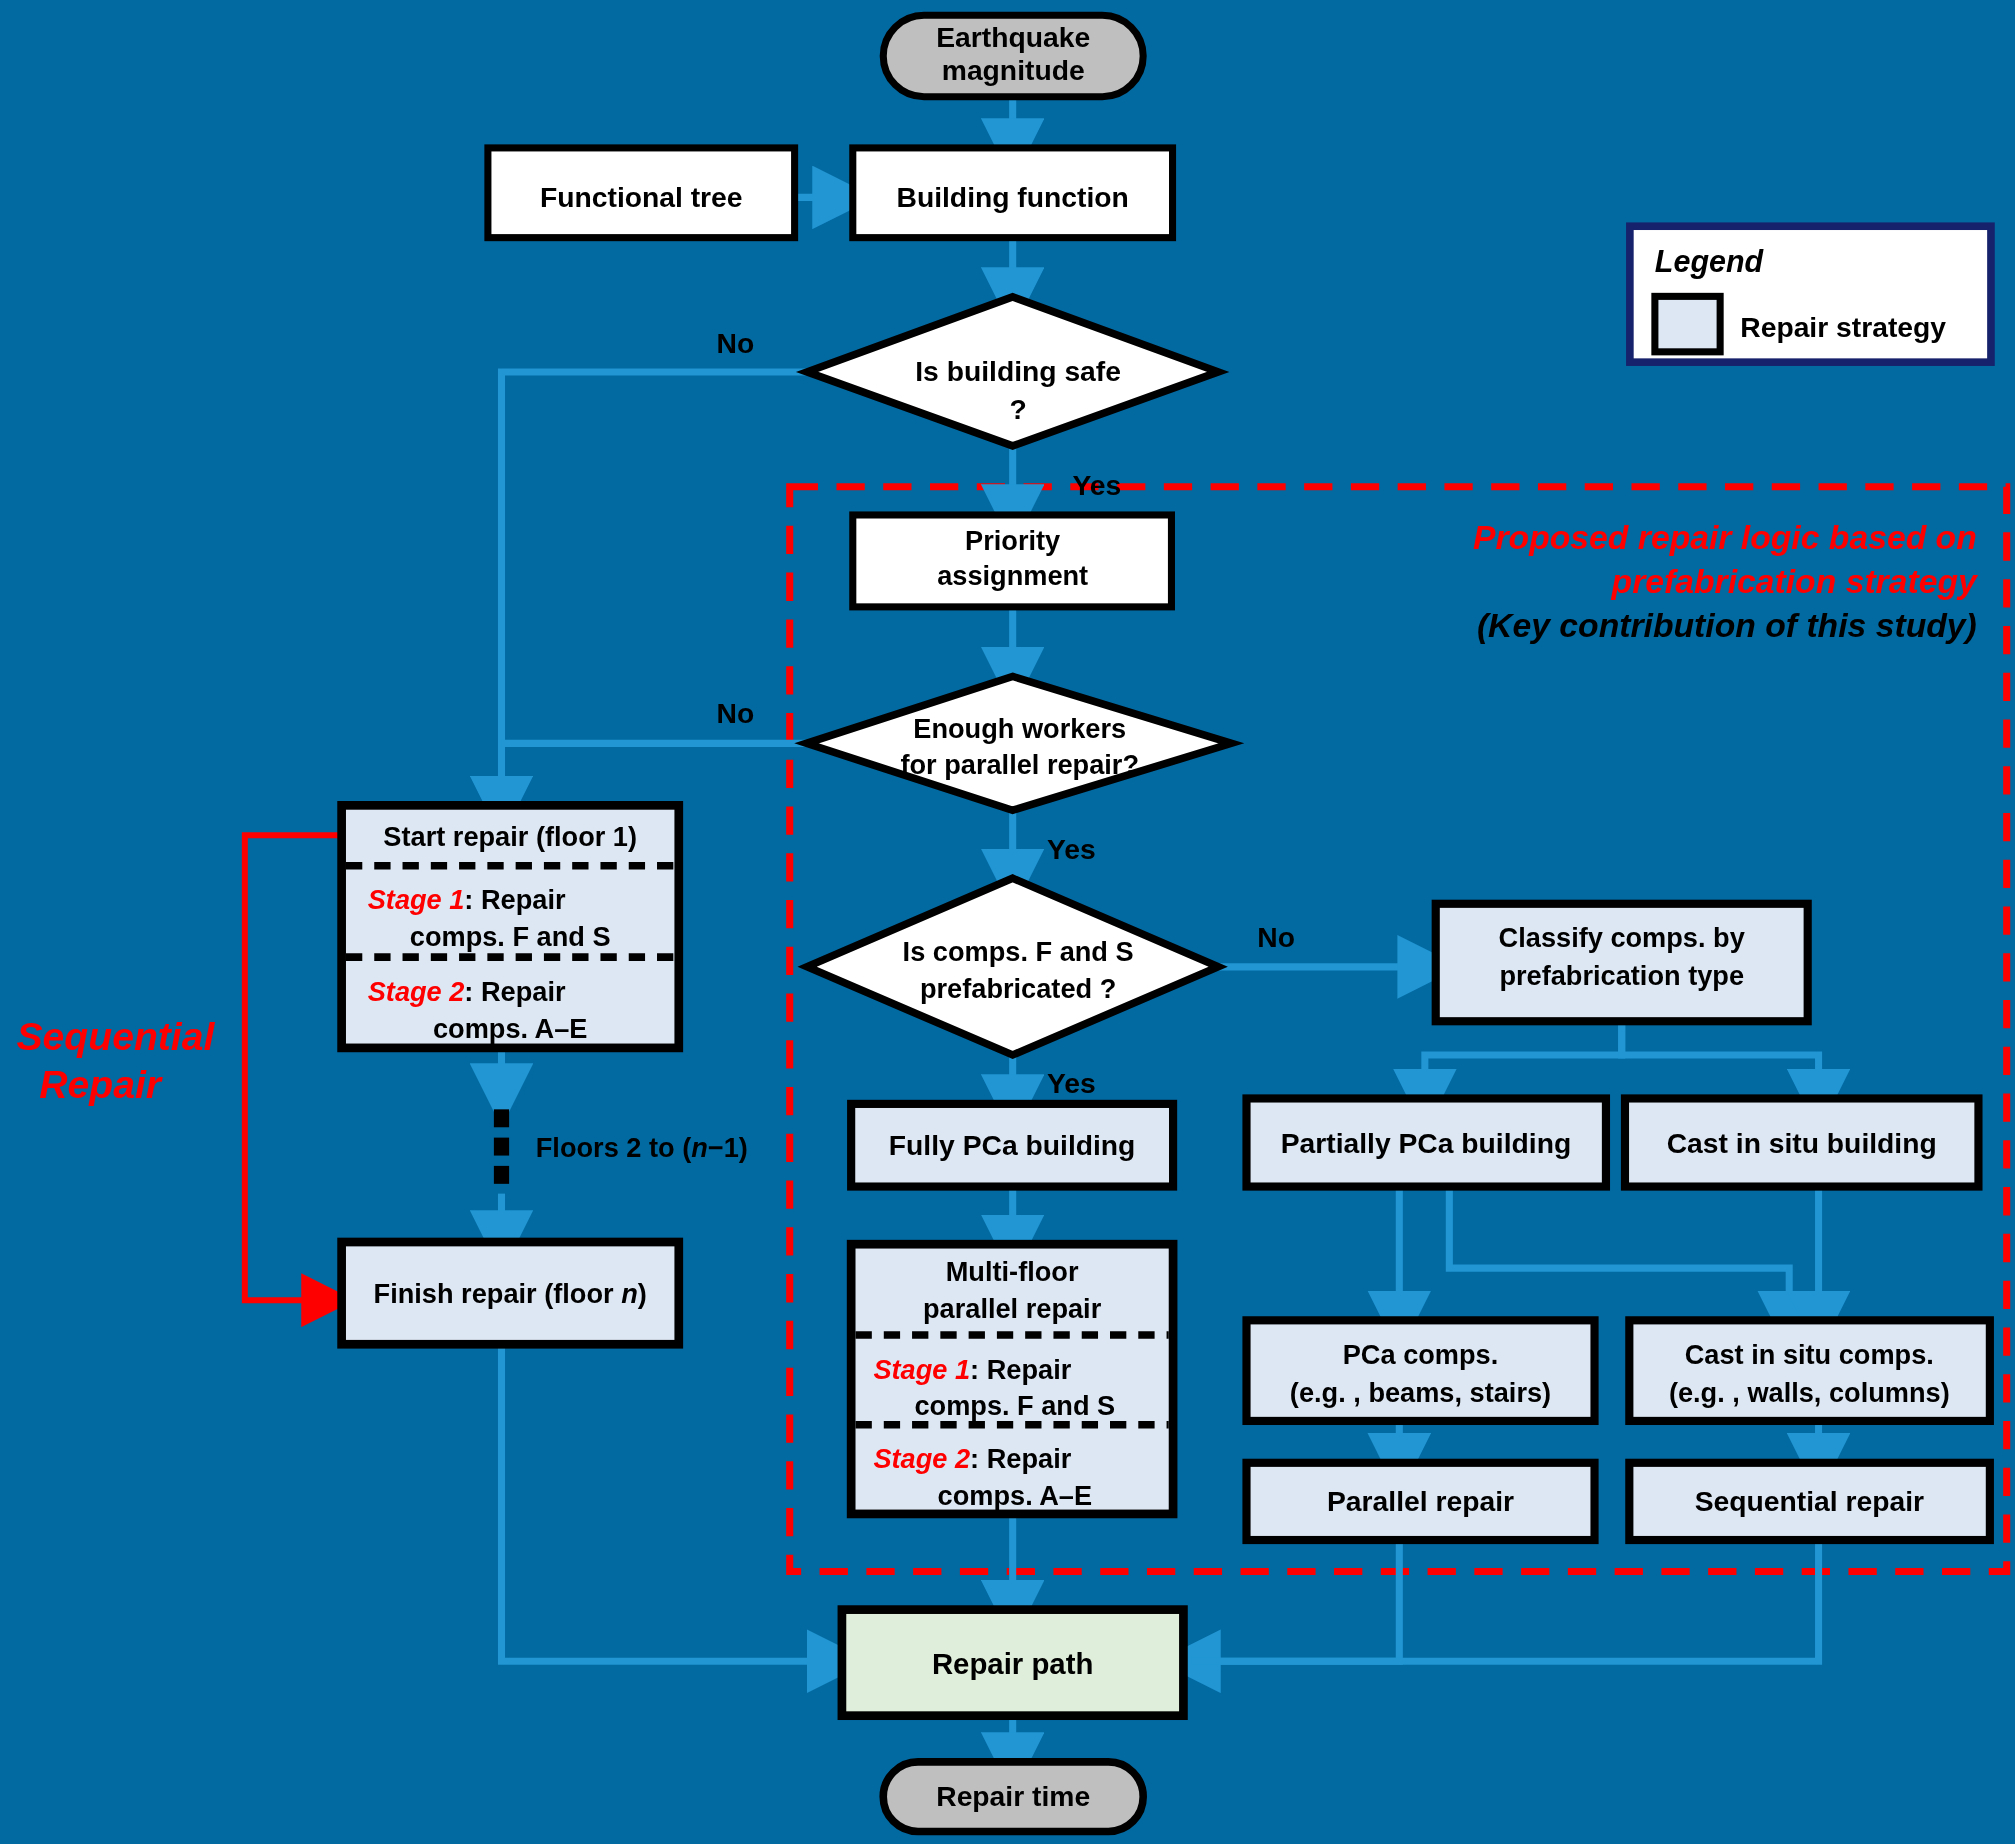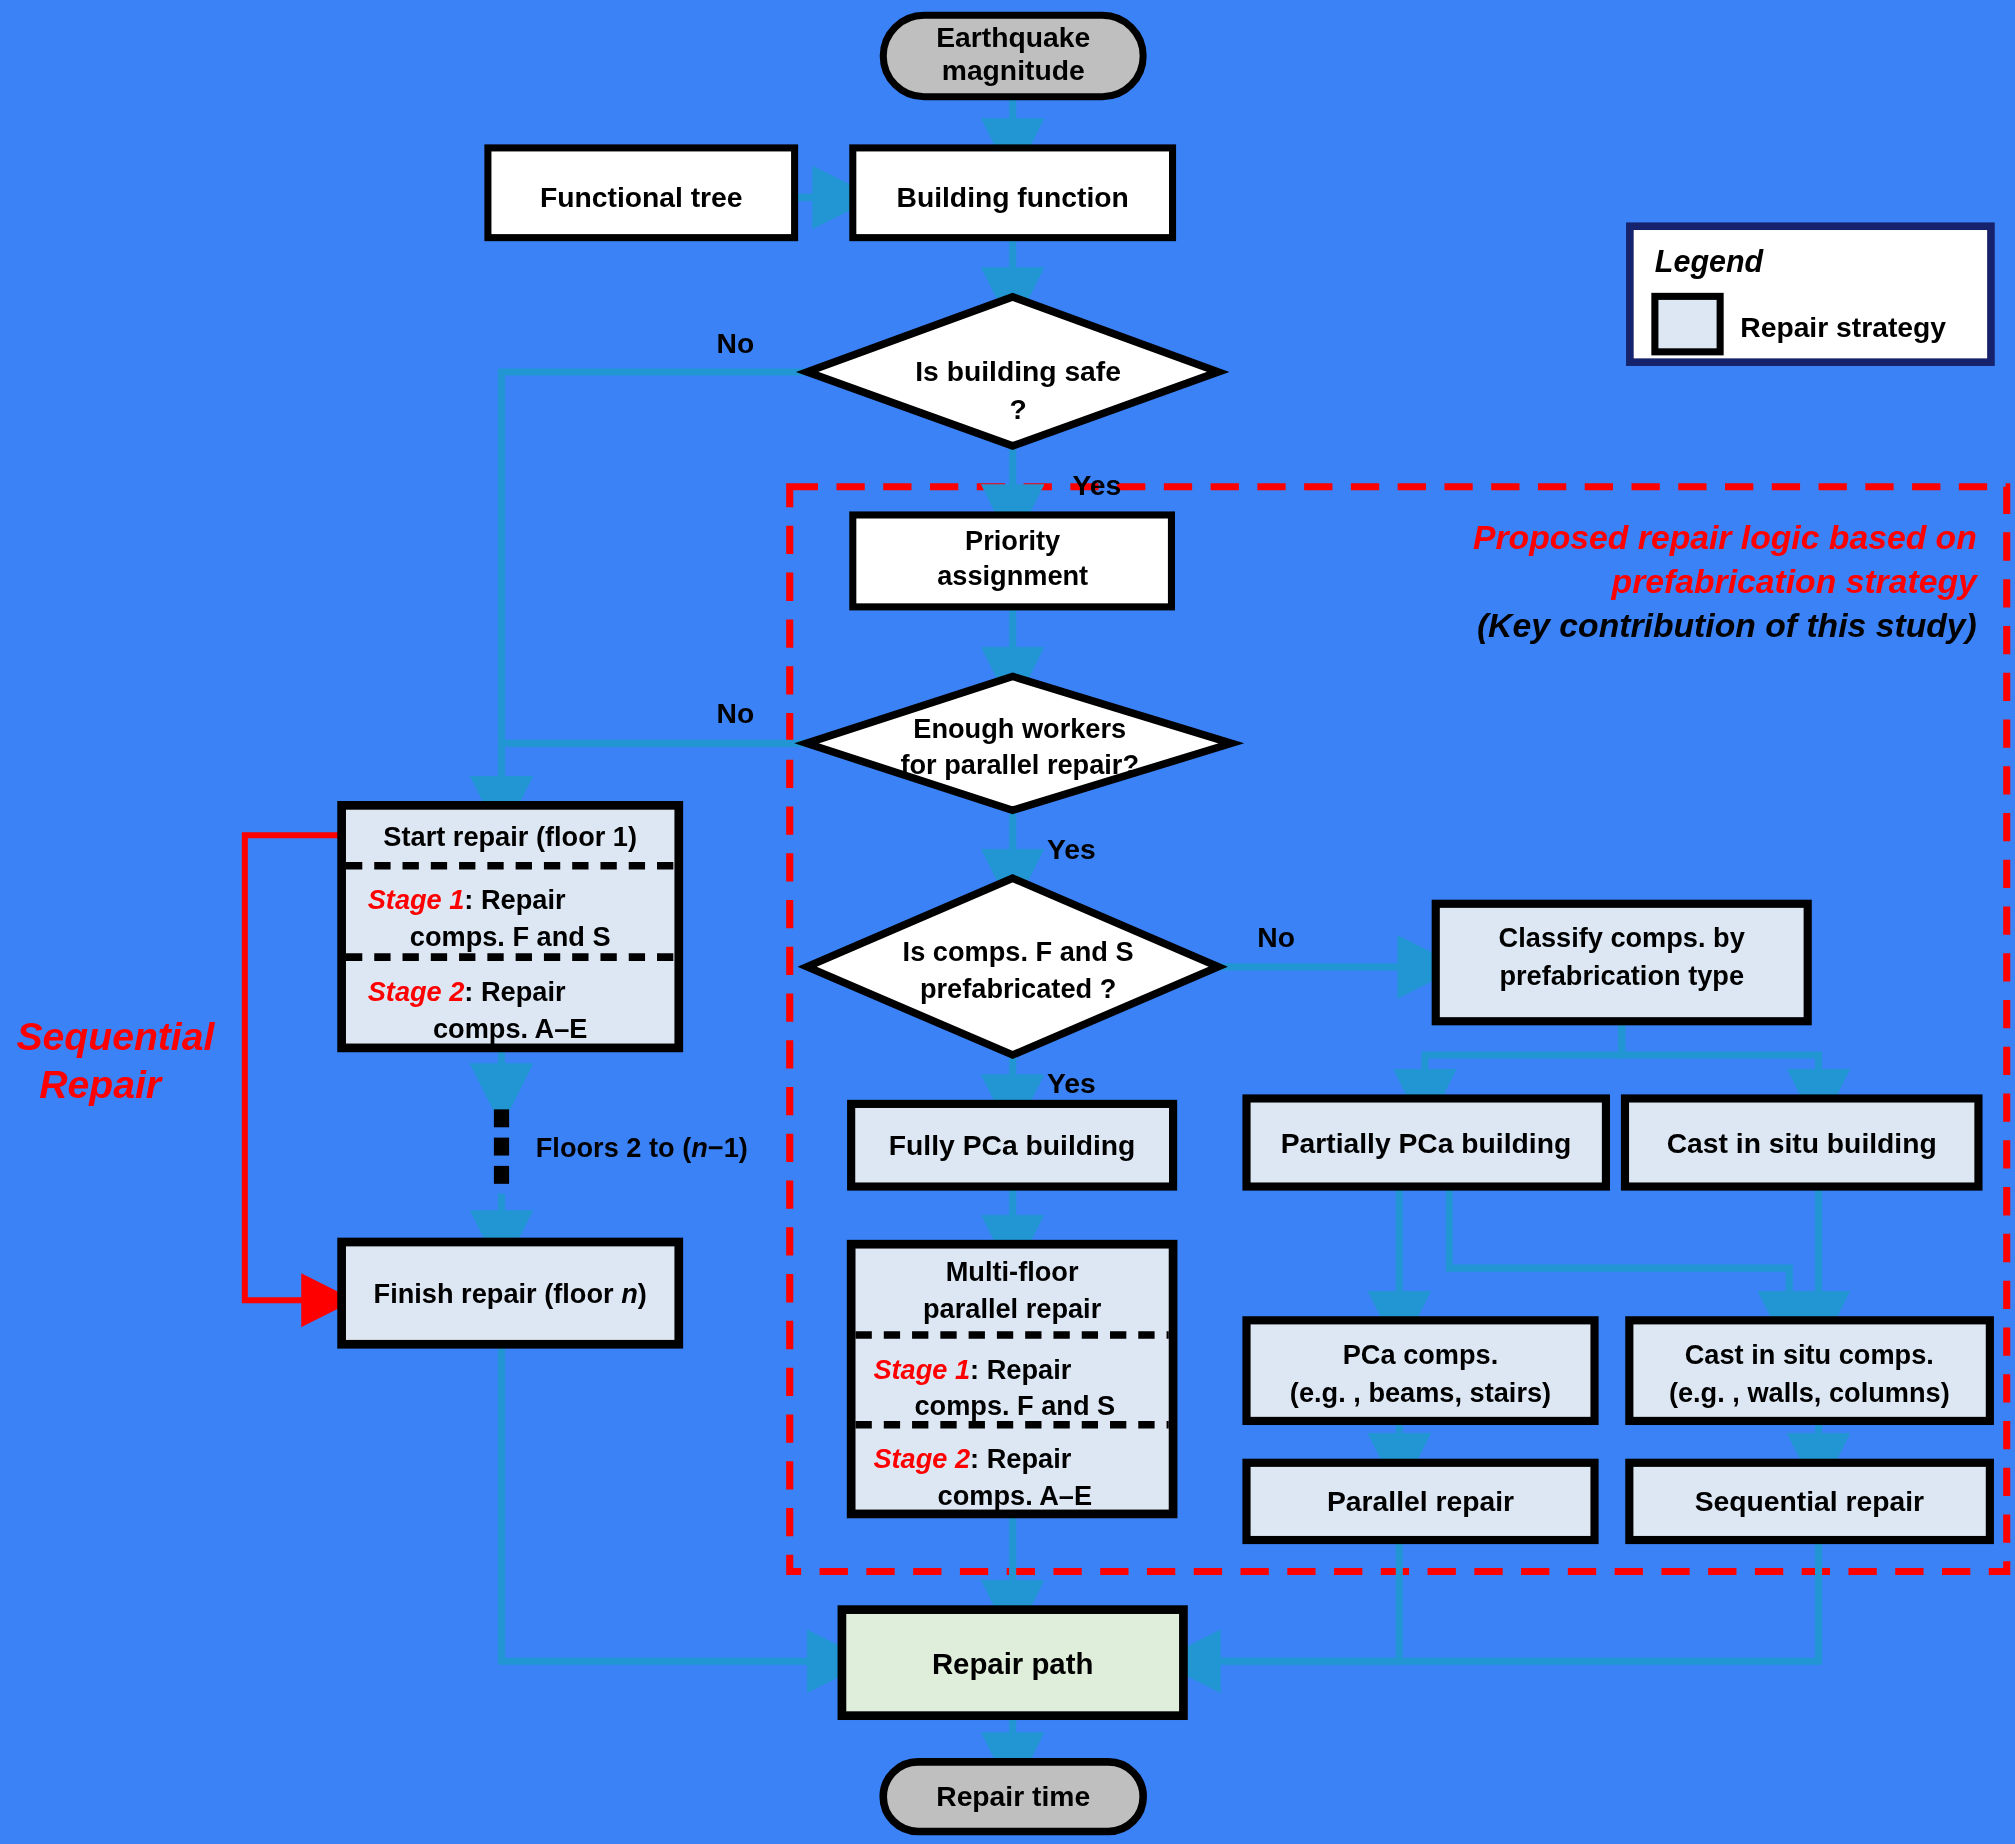--- a/index.html
+++ b/index.html
@@ -1,17 +1,17 @@
 <!DOCTYPE html>
 <html style="font-size:8.7px"><head>
 <meta charset="utf-8">
 <style>
   html,body{margin:0;padding:0;background:#ffffff;}
   body{font-family:"Liberation Sans", sans-serif;}
-  #stage{position:relative;width:2015px;height:1844px;background:#3b82f6;overflow:hidden;}
+  #stage{position:relative;width:2015px;height:1844px;background:#0369a1;overflow:hidden;}
   svg{position:absolute;left:0;top:0;width:2015px;height:1844px;}
   .nodeText{font-family:"Liberation Sans", sans-serif;font-weight:bold;fill:#000;text-anchor:middle;}
   .lbl{font-family:"Liberation Sans", sans-serif;font-weight:bold;fill:#000;text-anchor:middle;}
   .redital{font-family:"Liberation Sans", sans-serif;font-weight:bold;font-style:italic;fill:#ff0000;}
   .blkital{font-family:"Liberation Sans", sans-serif;font-weight:bold;font-style:italic;fill:#000;}
   .ital{font-style:italic;}
 </style>
 </head>
 <body>
 

